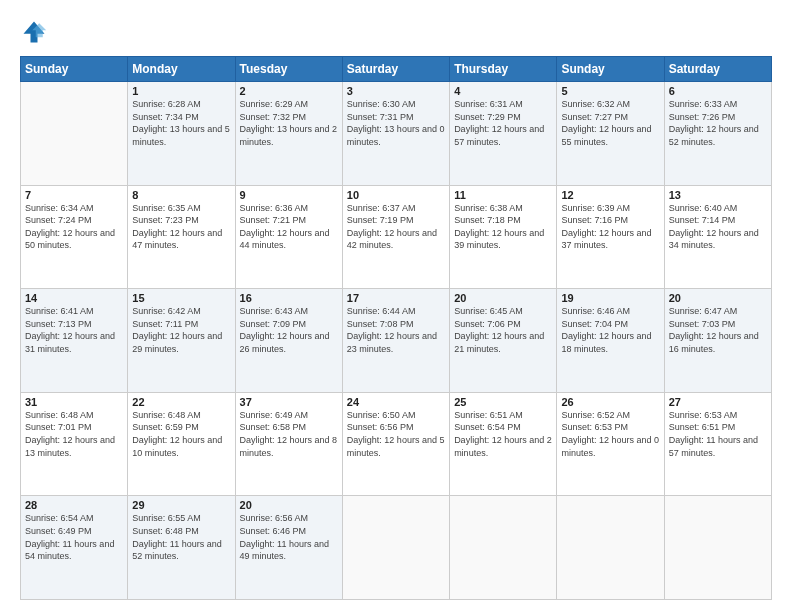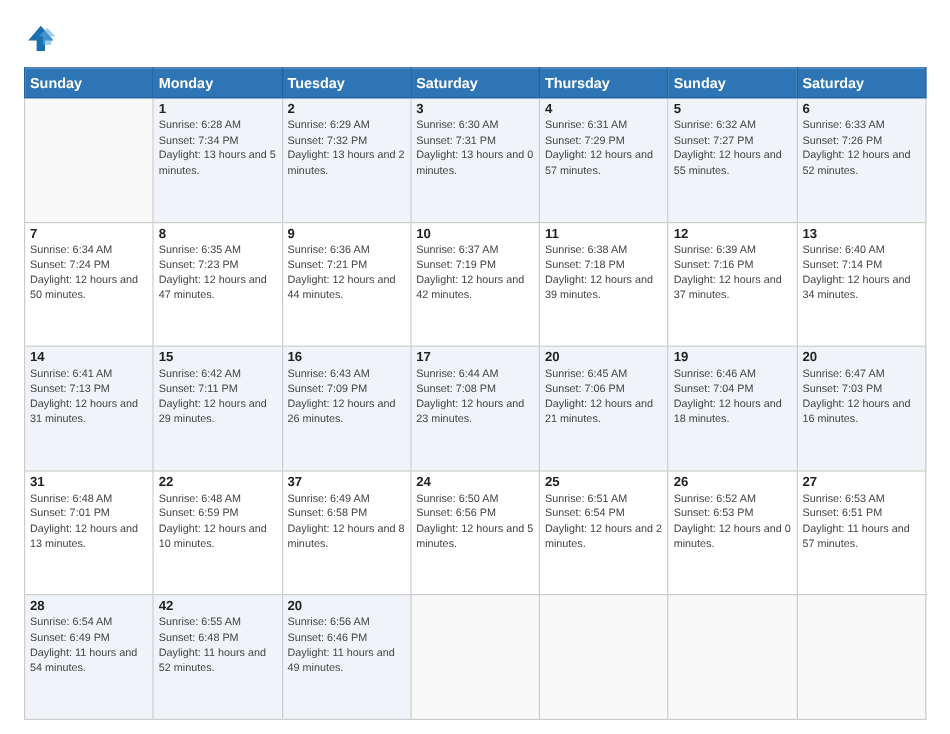--- a/index.html
+++ b/index.html
@@ -241,21 +241,21 @@
             <span class="day-number">27</span>
             <div class="day-info">Sunrise: 6:53 AM<br>Sunset: 6:51 PM<br>Daylight: 11 hours and 57 minutes.</div>
           </td>
         </tr>
         <tr class="row-alt">
           <td>
             <span class="day-number">28</span>
             <div class="day-info">Sunrise: 6:54 AM<br>Sunset: 6:49 PM<br>Daylight: 11 hours and 54 minutes.</div>
           </td>
           <td>
-            <span class="day-number">42</span>
+            <span class="day-number">29</span>
             <div class="day-info">Sunrise: 6:55 AM<br>Sunset: 6:48 PM<br>Daylight: 11 hours and 52 minutes.</div>
           </td>
           <td>
             <span class="day-number">20</span>
             <div class="day-info">Sunrise: 6:56 AM<br>Sunset: 6:46 PM<br>Daylight: 11 hours and 49 minutes.</div>
           </td>
           <td class="empty"></td>
           <td class="empty"></td>
           <td class="empty"></td>
           <td class="empty"></td>

